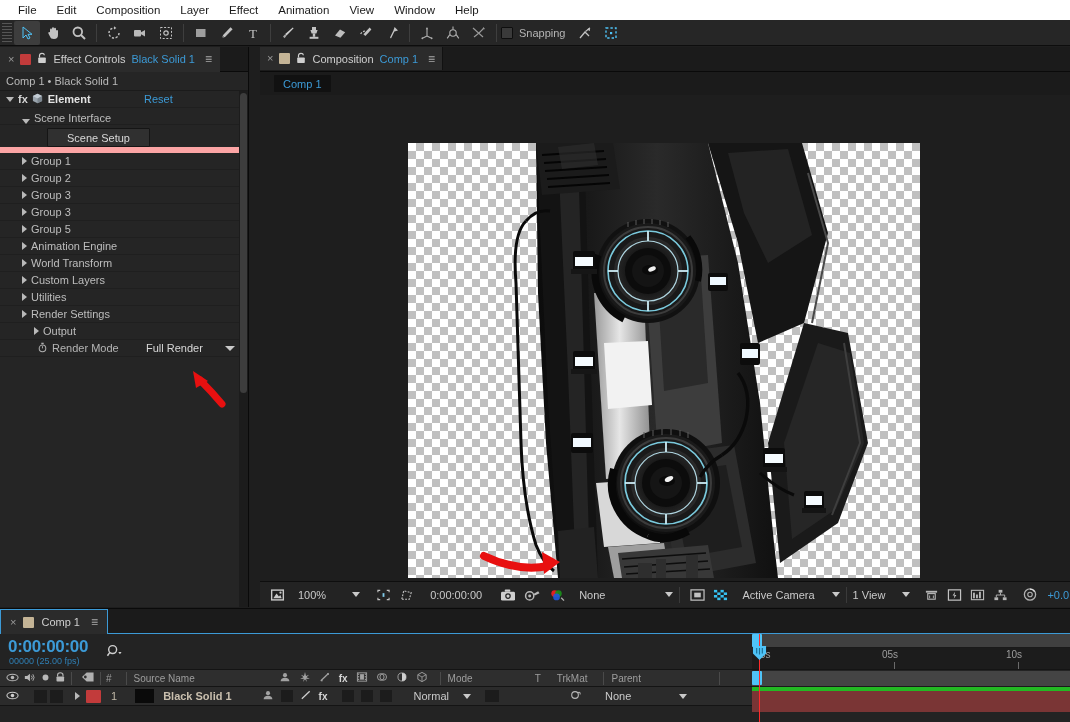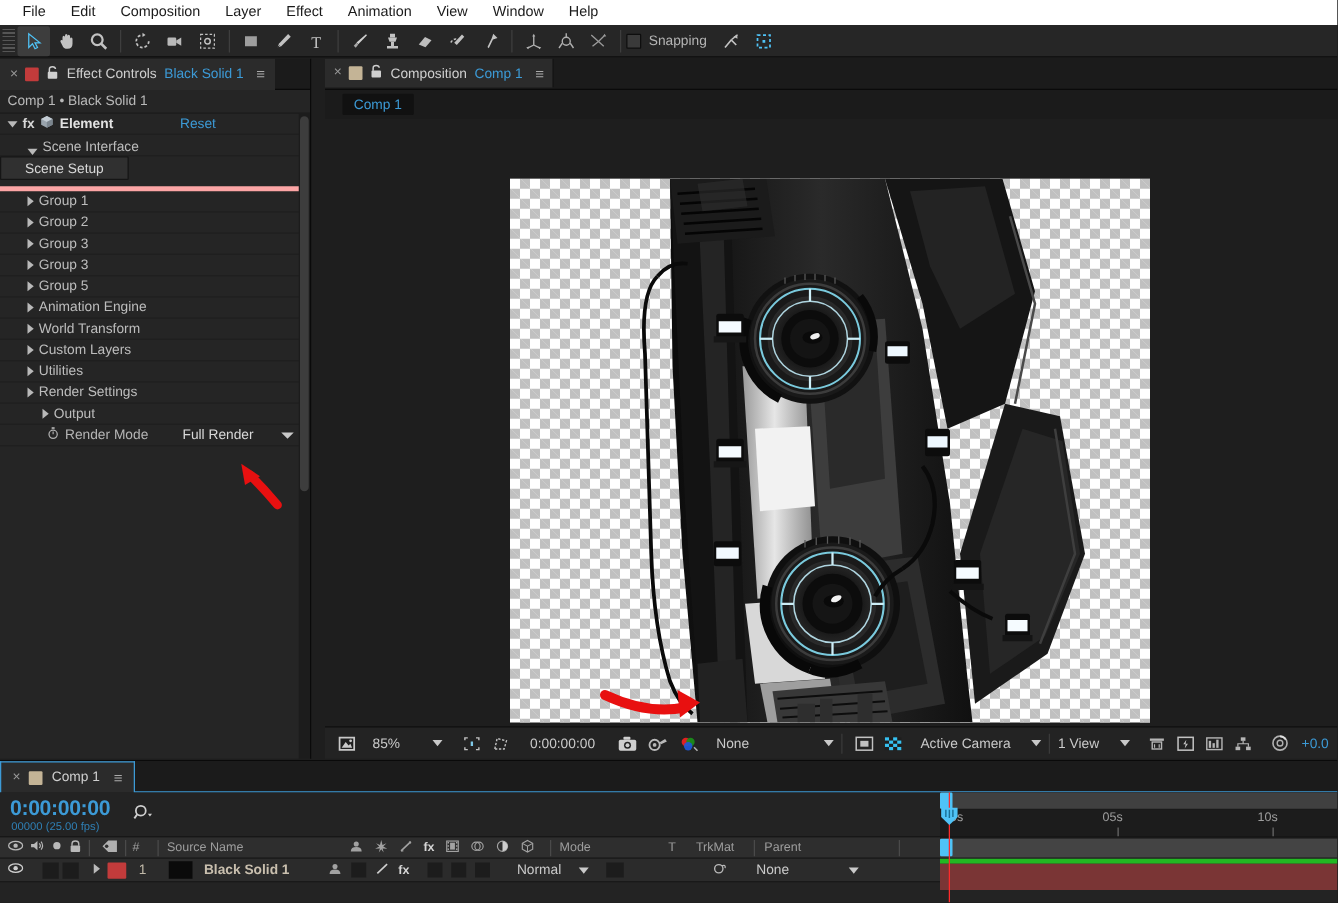--- a/index.html
+++ b/index.html
@@ -82,22 +82,22 @@
   .tri { width:0; height:0; margin-right:4px; flex:0 0 auto; }
   .tri.down { border-left:4px solid transparent; border-right:4px solid transparent;
     border-top:5px solid #b9b9b9; }
   .tri.right { border-top:4px solid transparent; border-bottom:4px solid transparent;
     border-left:5px solid #b9b9b9; }
   .fxlbl { color:#d6d6d6; font-weight:bold; font-size:11px; margin-right:4px;}
   .cube { margin-right:5px; }
   .elname { color:#e2e2e2; font-weight:bold; font-size:11px; }
   .reset { color:#3c9ad6; font-size:11px; position:absolute; left:144px; }
   .grp-label { color:#bdbdbd; font-size:11px; }
-  .scenebtn-wrap { height:28px; display:flex; align-items:flex-start; 
-    border-bottom:4px solid #fca5a5; }
+  .scenebtn-wrap { height:28px; display:flex; align-items:flex-end; padding-left:47px;
+    border-bottom:6px solid #fca5a5; }
   .scenebtn {
     width:103px; height:19px; background:#303030; border:1px solid #151515;
     color:#d8d8d8; font-size:11px; display:flex; align-items:center;
     justify-content:center; border-radius:1px; cursor:default;
   }
   .stopwatch { margin-right:4px; }
   .rm-label { color:#b5b5b5; font-size:11px; }
   .rm-value { color:#d8d8d8; font-size:11px; }
   .rm-drop { position:absolute; left:146px; display:flex; align-items:center; gap:22px;}
   .caret-d { width:0;height:0;border-left:5px solid transparent;
@@ -660,21 +660,21 @@
 
     <div class="comp-footer">
       <div class="fbtn">
         <svg width="15" height="14" viewBox="0 0 16 15">
             <rect x="1" y="1.5" width="14" height="12" fill="#c9c9c9"></rect>
             <rect x="2.5" y="3" width="11" height="9" fill="#1f1f1f"></rect>
             <path d="M3.5 11 L7 6 L9.5 9 L11 7.4 L12.5 11 Z" fill="#c9c9c9"></path>
             <circle cx="11.2" cy="5" r="1.2" fill="#c9c9c9"></circle>
           </svg>
       </div>
-      <div class="ftxt" style="margin-left:9px">85%</div>
+      <div class="ftxt" style="margin-left:9px">100%</div>
       <div style="margin-left:26px">
           <div class="caret-sm"></div>
         </div>
 
       <div class="fbtn" style="margin-left:12px">
         <svg width="15" height="14" viewBox="0 0 16 15">
             <g stroke="#c2c2c2" stroke-width="1.2" fill="none">
               <path d="M2 4.5 L2 2.5 L4.5 2.5"></path>
               <path d="M11.5 2.5 L14 2.5 L14 4.5"></path>
               <path d="M14 10.5 L14 12.5 L11.5 12.5"></path>

